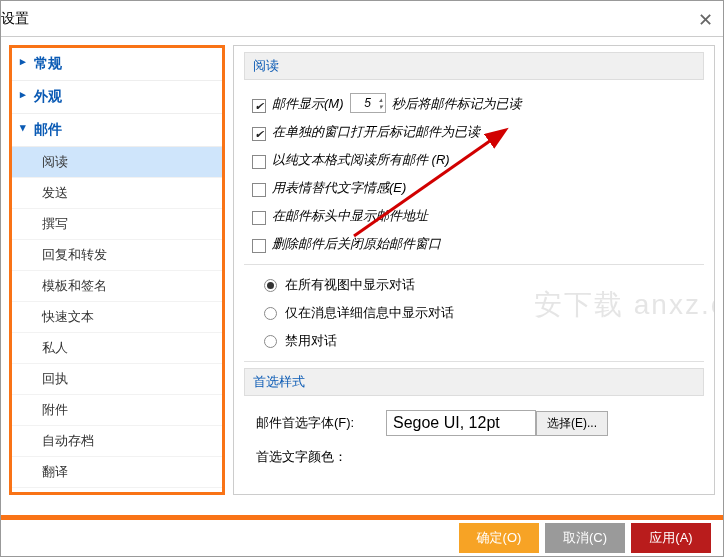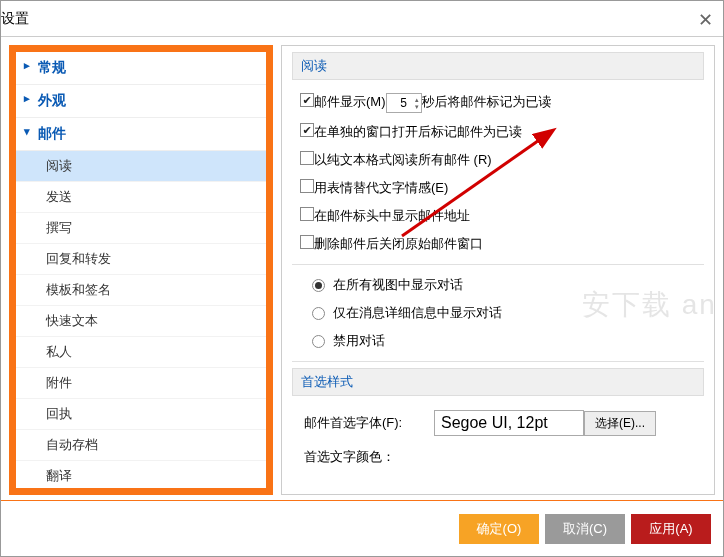--- a/index.html
+++ b/index.html
@@ -1,39 +1,39 @@
 <!DOCTYPE html>
 <html><head>
 <meta charset="utf-8">
 <style>
 * { box-sizing: border-box; margin: 0; padding: 0; }
 body { font-family: "Microsoft YaHei", sans-serif; font-size: 13px; background: #fff; width: 724px; height: 557px; position: relative; border: 1px solid #999; }
 .titlebar { height: 36px; display: flex; align-items: center; justify-content: flex-start; position: relative; border-bottom: 1px solid #ccc; }
 .titlebar .title { font-size: 14px; }
 .close-btn { position: absolute; right: 10px; top: 8px; font-size: 18px; cursor: pointer; color: #666; }
 .main { display: flex; height: 466px; padding: 8px; gap: 8px; }
-.sidebar { width: 264px; border: 7px solid #f97316; overflow-y: auto; background: #fff; }
+.sidebar { width: 216px; border: 3px solid #f97316; overflow-y: auto; background: #fff; }
 .content { flex: 1; border: 1px solid #ccc; overflow-y: auto; padding: 6px 10px; position: relative; }
 .nav-cat { padding: 7px 8px 7px 22px; color: #0a5ab4; font-weight: bold; font-size: 14px; cursor: pointer; position: relative; border-bottom: 1px solid #eee; }
 .nav-cat::before { content: "▸"; position: absolute; left: 8px; color: #0a5ab4; font-size: 11px; }
 .nav-cat.expanded::before { content: "▾"; }
 .nav-sub { padding: 6px 8px 6px 30px; cursor: pointer; border-bottom: 1px solid #f2f2f2; color: #333; }
 .nav-sub.selected { background: #cfe5fb; }
 .section-head { background: #f0f0f0; border: 1px solid #ddd; padding: 4px 8px; color: #0a5ab4; font-size: 13px; margin-bottom: 8px; }
-.row { display: flex; align-items: flex-start; padding: 5px 4px 5px 8px; gap: 0; }
+.row { display: flex; align-items: flex-end; padding: 5px 4px 5px 8px; gap: 6px; font-style: italic; }
 .chk { width: 14px; height: 14px; border: 1px solid #888; display: inline-flex; align-items: center; justify-content: center; font-size: 11px; color: #222; }
 .chk.checked::after { content: "✔"; }
 .spinner { width: 36px; height: 20px; border: 1px solid #aaa; display: inline-flex; align-items: center; justify-content: center; font-size: 12px; padding: 0 2px; position: relative; }
 .spinner::after { content: "▴\A▾"; white-space: pre; font-size: 7px; line-height: 7px; position: absolute; right: 2px; color: #666; }
 .radio-row { display: flex; align-items: center; padding: 5px 4px 5px 20px; gap: 8px; }
 .radio { width: 13px; height: 13px; border: 1px solid #888; border-radius: 50%; display: inline-flex; align-items: center; justify-content: center; }
 .radio.checked::after { content: ""; width: 7px; height: 7px; background: #333; border-radius: 50%; }
 .txtinput { border: 1px solid #aaa; padding: 3px 6px; width: 150px; font-size: 16px; background: #fff; }
 .btn-small { border: 1px solid #aaa; background: #eee; padding: 3px 10px; font-size: 12px; cursor: pointer; }
-.footer { position: absolute; bottom: 0; left: 0; right: 0; height: 56px; display: flex; justify-content: flex-end; align-items: center; gap: 6px; padding-right: 12px; border-top: 1px solid #f97316; background: #fff; }
+.footer { position: absolute; bottom: 0; left: 0; right: 0; height: 41px; display: flex; justify-content: flex-end; align-items: center; gap: 6px; padding-right: 12px; border-top: 5px solid #f97316; background: #fff; }
 .footer .fbtn { min-width: 80px; height: 30px; border: none; color: #fff; font-size: 13px; cursor: pointer; display: flex; align-items: center; justify-content: center; }
 .fbtn.ok { background: #f7a325; }
 .fbtn.cancel { background: #9a9a9a; }
 .fbtn.apply { background: #b91c1c; }
 .arrow { position: absolute; left: 110px; top: 80px; pointer-events: none; }
 .watermark { position: absolute; left: 300px; top: 240px; font-size: 28px; color: rgba(150,150,150,0.25); pointer-events: none; white-space: nowrap; letter-spacing: 2px; }
 .sep { height: 1px; background: #e0e0e0; margin: 6px 0; }
 .font-row { display: flex; align-items: center; padding: 6px 4px 6px 12px; }
 </style>
 </head>
@@ -49,22 +49,22 @@
       <div class="nav-cat">常规</div>
       <div class="nav-cat">外观</div>
       <div class="nav-cat expanded">邮件</div>
       <div class="nav-sub selected">阅读</div>
       <div class="nav-sub">发送</div>
       <div class="nav-sub">撰写</div>
       <div class="nav-sub">回复和转发</div>
       <div class="nav-sub">模板和签名</div>
       <div class="nav-sub">快速文本</div>
       <div class="nav-sub">私人</div>
+      <div class="nav-sub">回执</div>
       <div class="nav-sub">附件</div>
-      <div class="nav-sub">回执</div>
       <div class="nav-sub">自动存档</div>
       <div class="nav-sub">翻译</div>
       <div class="nav-cat">Signing and Encryption</div>
     </div>
 
   <div class="content">
     <svg class="arrow" width="180" height="120">
       <defs>
           <marker id="ah" markerWidth="10" markerHeight="10" refX="2" refY="3" orient="auto">
             <path d="M0,0 L0,6 L8,3 z" fill="#d10000"></path>

